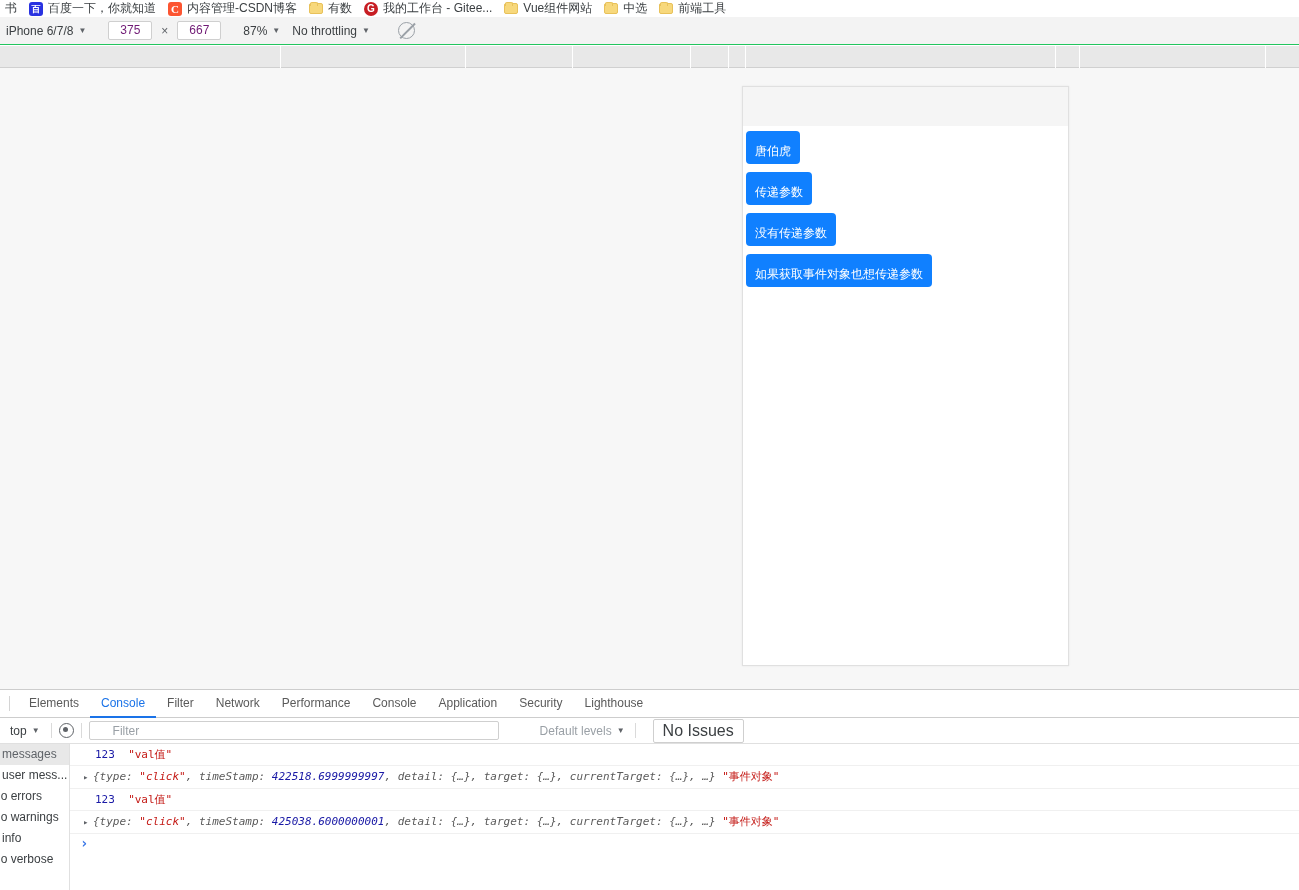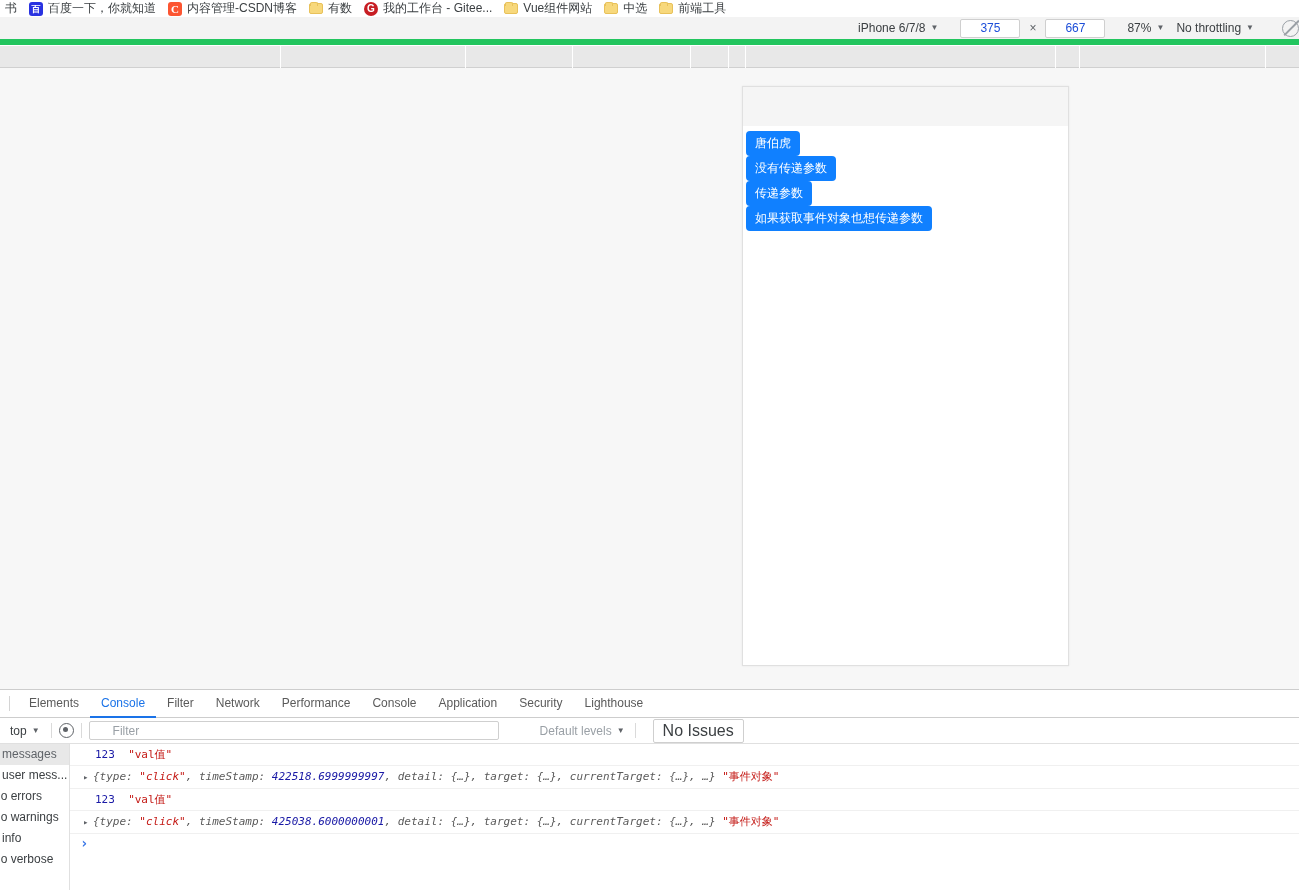--- a/index.html
+++ b/index.html
@@ -55,35 +55,35 @@
   .ico-gitee {
     background: #c71d23; border-radius: 50%; width: 14px; height: 14px;
     color: #fff; font-size: 10px; text-align: center; line-height: 14px;
     font-weight: bold;
   }
 
   
   #device-toolbar {
     position: absolute; left: 0; top: 17px; width: 1299px; height: 28px;
     background: #f3f3f3;
-    border-bottom: 6px solid #22c55e;
-    display: flex; align-items: center; justify-content: flex-end;
+    border-bottom: 1px solid #22c55e;
+    display: flex; align-items: center; justify-content: flex-start;
     font-size: 12px; color: #5f6368;
   }
   .dt-group { display: flex; align-items: center; }
   .dt-select {
     display: flex; align-items: center; gap: 5px;
     padding: 2px 6px; cursor: default;
     color: #3c4043; font-size: 12px;
   }
   .caret { font-size: 8px; color: #5f6368; line-height: 1; }
   .dt-dim {
-    width: 60px; height: 19px;
+    width: 44px; height: 19px;
     border: 1px solid #cfcfcf; background: #fff;
-    text-align: center; font-size: 12px; color: #1d4ed8;
+    text-align: center; font-size: 12px; color: #701a75;
     line-height: 17px; border-radius: 2px;
   }
   .dt-x { margin: 0 9px; color: #5f6368; font-size: 12px; }
   .dt-sep { width: 16px; }
   .dt-rot {
     width: 17px; height: 17px; margin-left: 22px;
     border: 1.6px solid #9aa0a6; border-radius: 50%;
     position: relative;
   }
   .dt-rot::after {
@@ -122,22 +122,22 @@
   #device-body {
     position: absolute; left: 0; top: 39px; width: 100%; bottom: 0;
     background: #ffffff; padding: 5px 0 0 3px;
   }
   .vbtn {
     display: inline-block;
     background: #1080ff;
     color: #ffffff;
     border: none; border-radius: 4px;
     font-size: 12px; font-family: "Liberation Sans", sans-serif;
-    padding: 5px 9px 6px 9px;
-    margin: 0 0 0 0;
+    padding: 13px 9px 6px 9px;
+    margin: 0 0 8px 0;
     line-height: 14px; cursor: pointer;
   }
   .vbtn-row { display: block; }
 
   
   #devtools {
     position: absolute; left: 0; top: 689px; width: 1299px; height: 201px;
     background: #ffffff;
     border-top: 1px solid #cdcdcd;
   }
@@ -313,22 +313,22 @@
     <div class="tick" style="left: 1055px;"></div>
     <div class="tick" style="left: 1079px;"></div>
     <div class="tick" style="left: 1265px;"></div>
   </div>
 
 <div id="page-canvas">
   <div id="device-frame">
     <div id="device-header"></div>
     <div id="device-body">
       <div class="vbtn-row"><button class="vbtn">唐伯虎</button></div>
+      <div class="vbtn-row"><button class="vbtn">传递参数</button></div>
       <div class="vbtn-row"><button class="vbtn">没有传递参数</button></div>
-      <div class="vbtn-row"><button class="vbtn">传递参数</button></div>
       <div class="vbtn-row"><button class="vbtn">如果获取事件对象也想传递参数</button></div>
     </div>
   </div>
 </div>
 
 <div id="devtools">
 
   <div id="dt-tabs">
     <div class="dt-tab">Elements</div>
     <div class="dt-tab active">Console</div>

